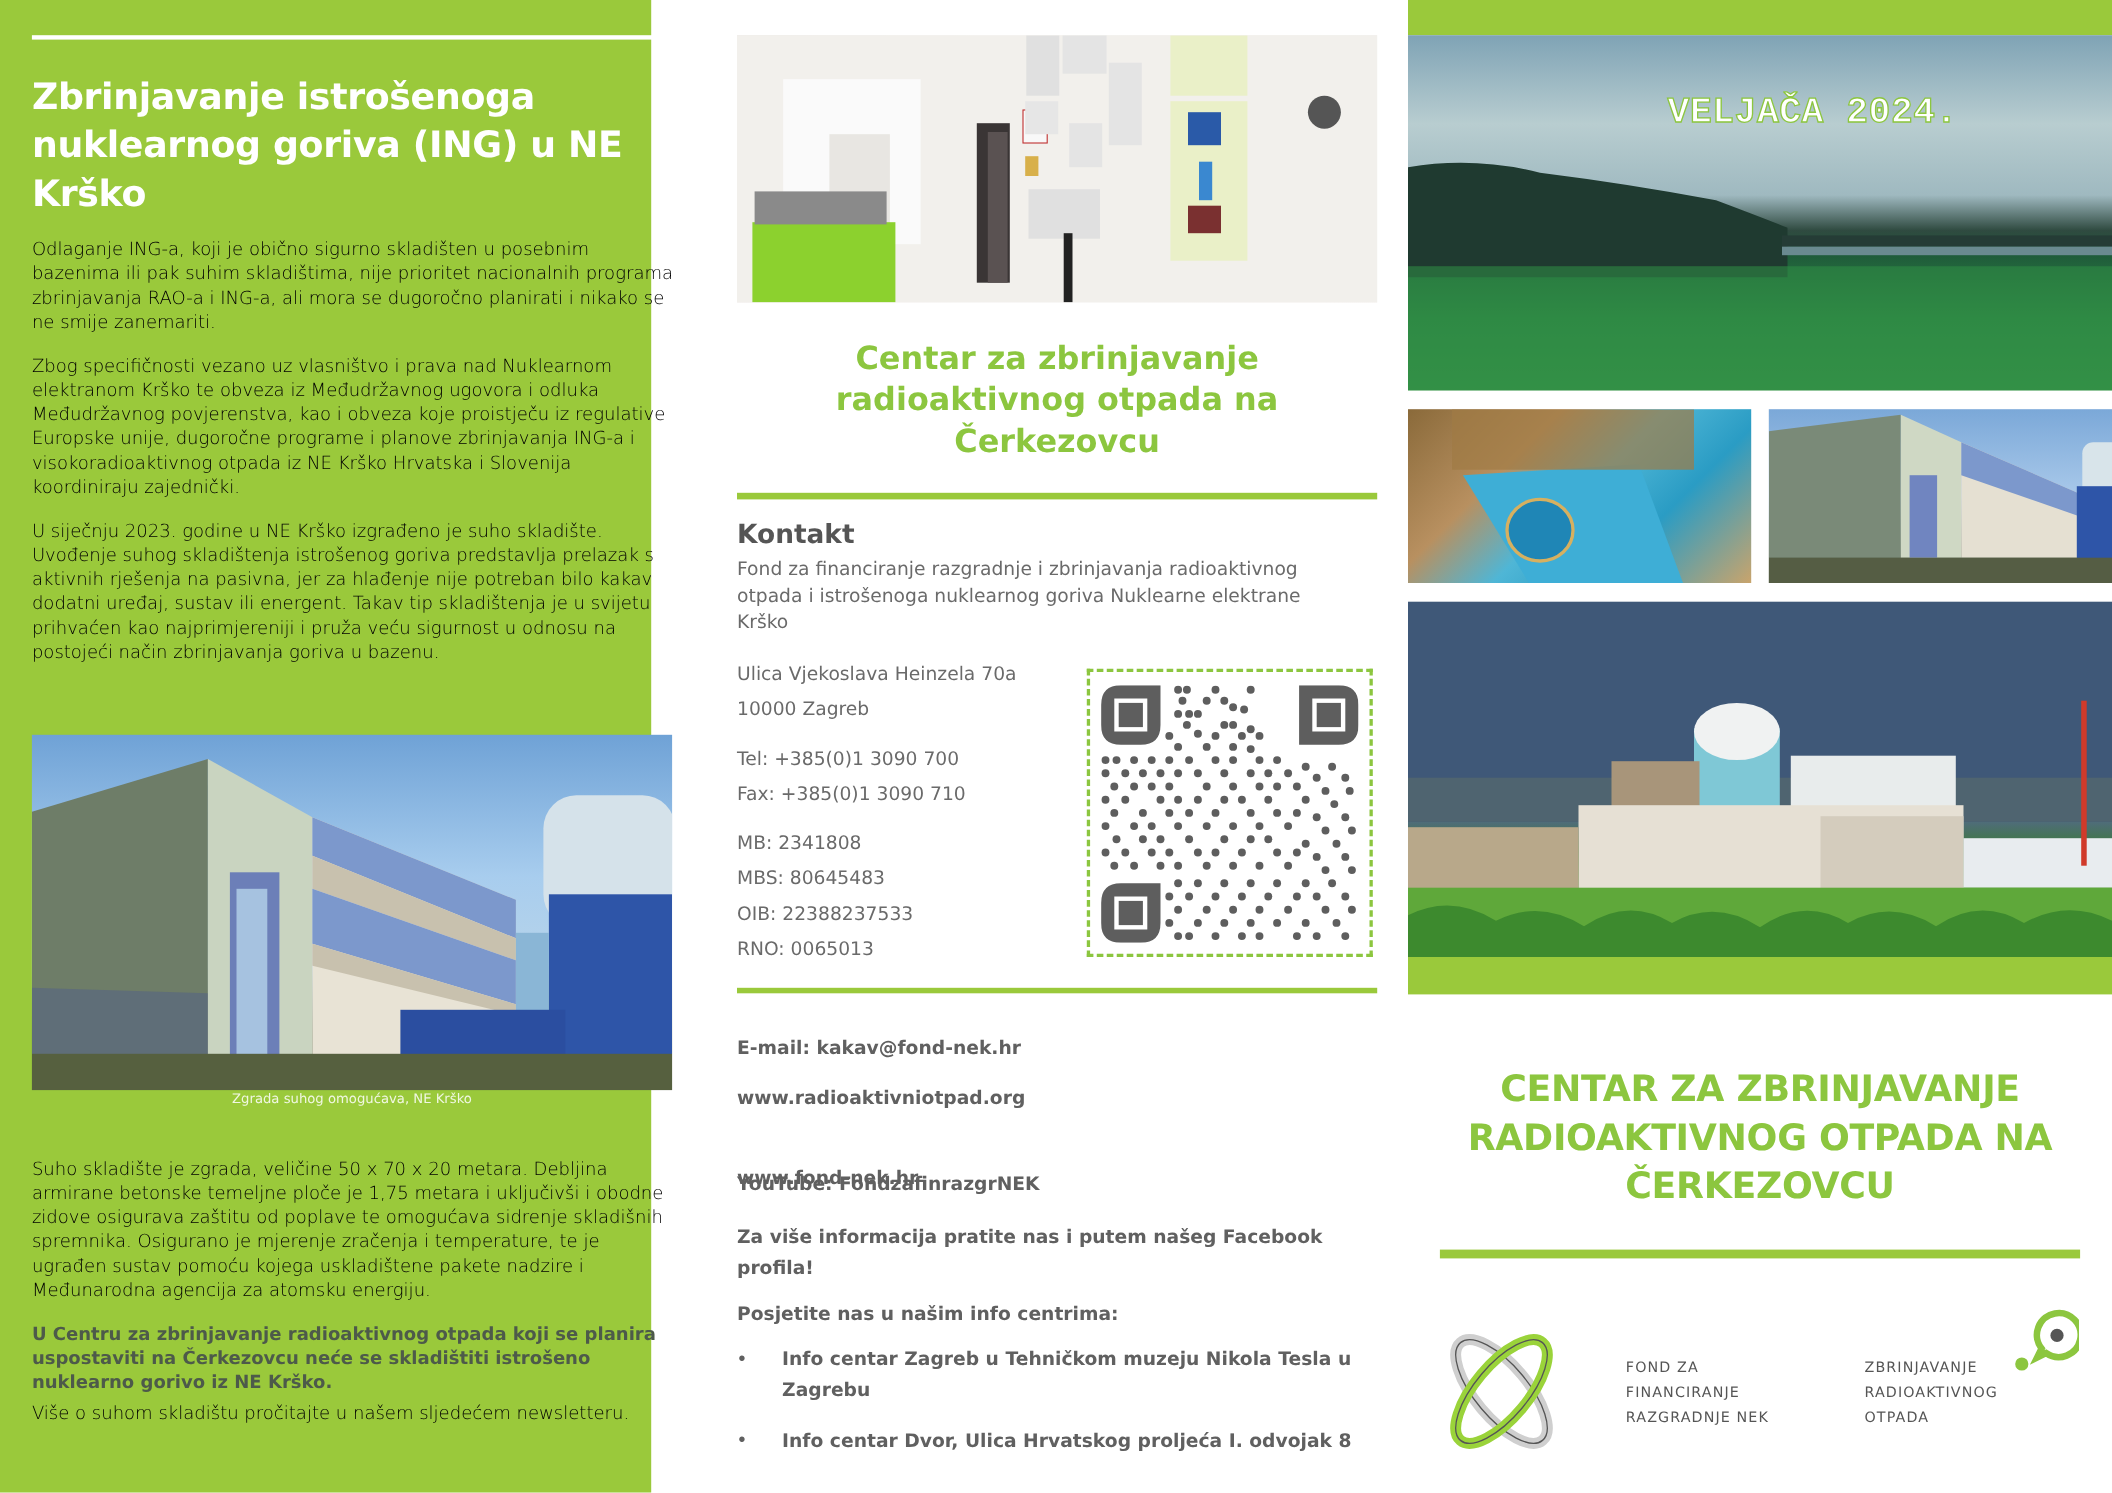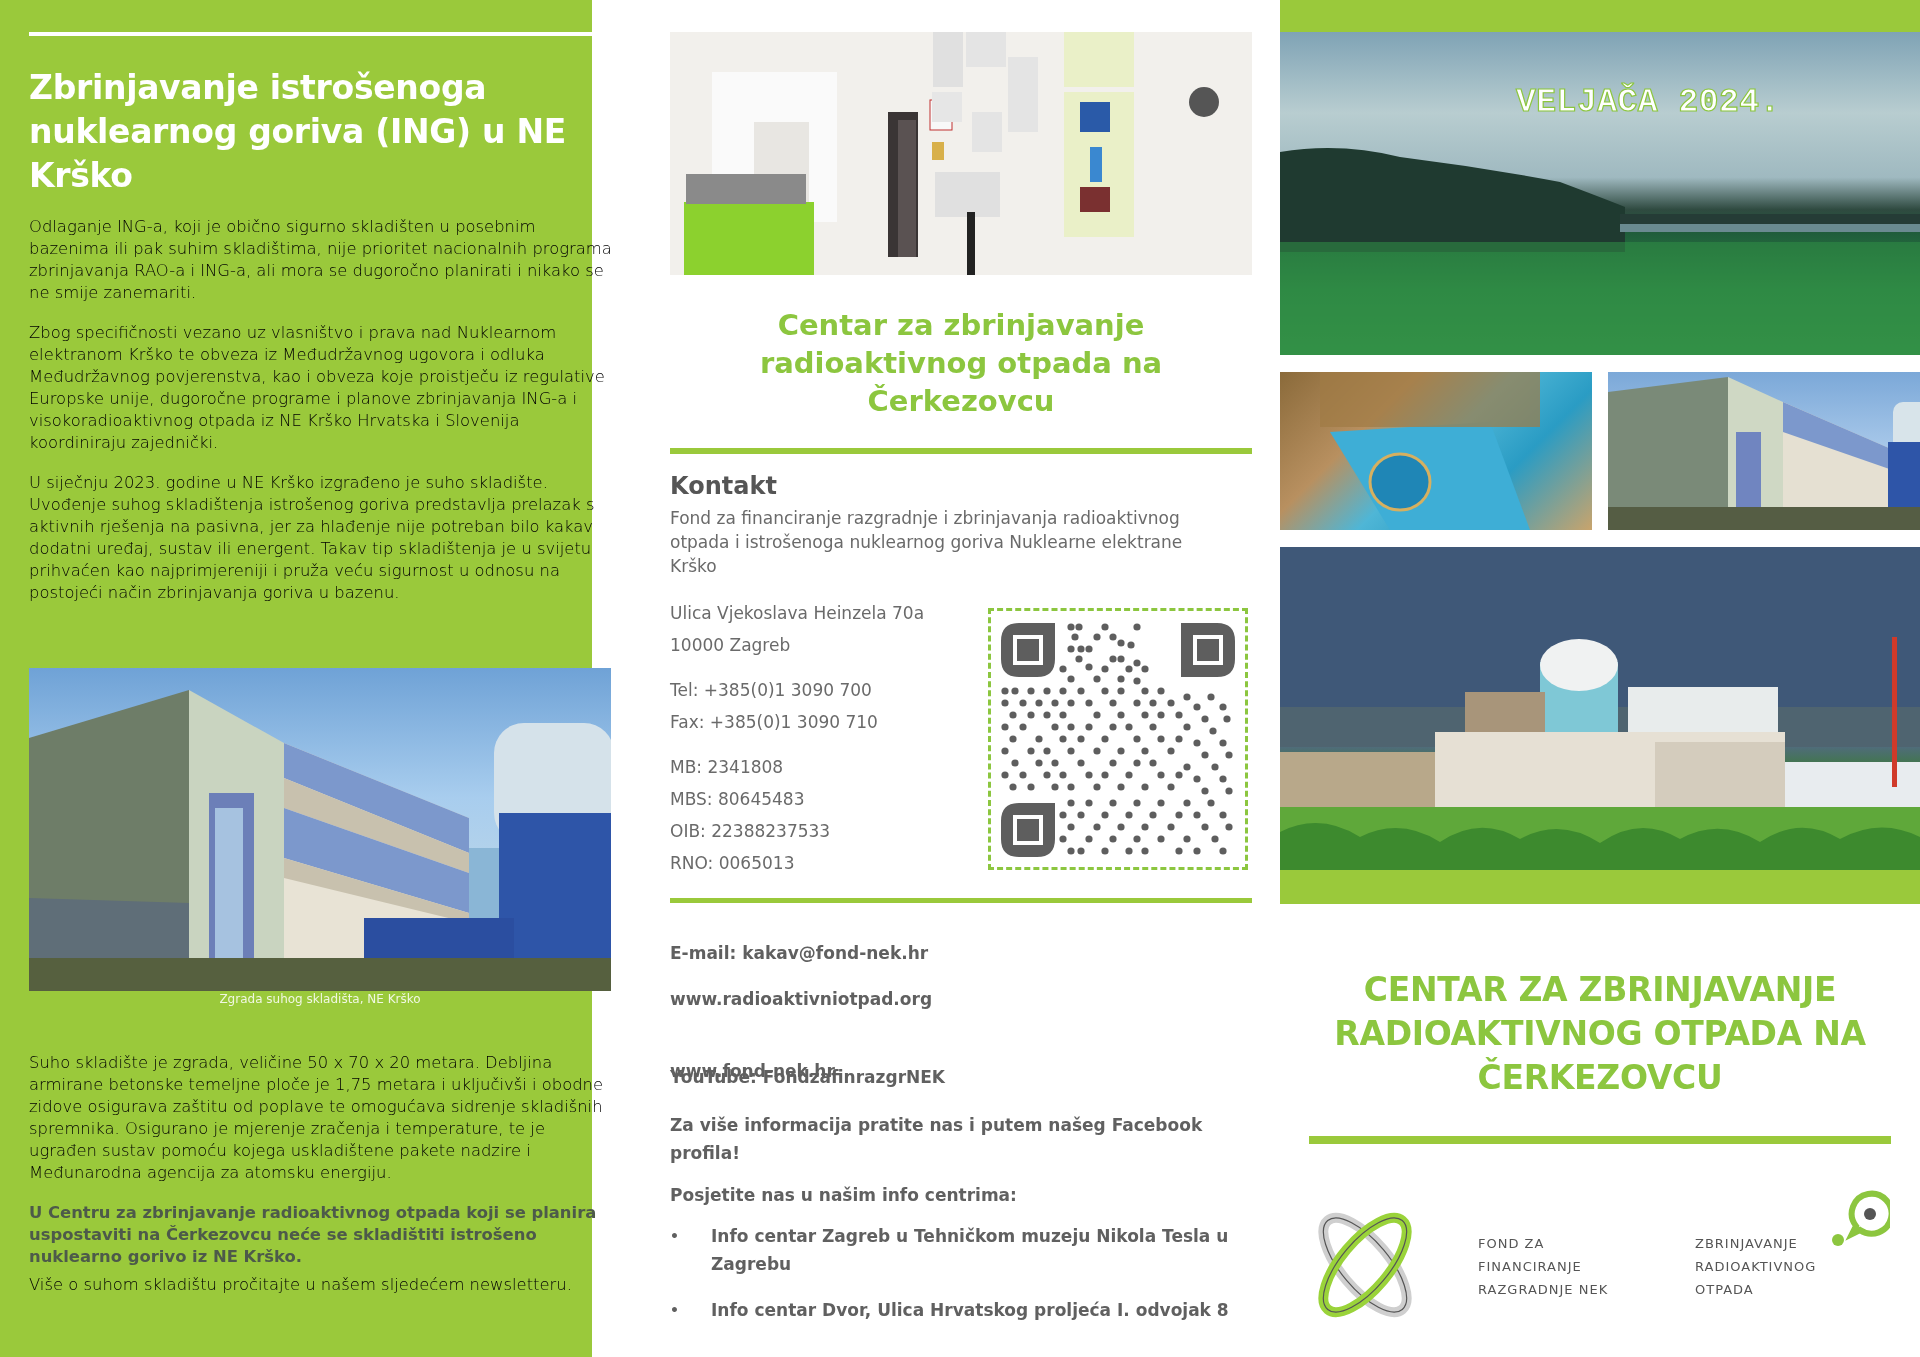--- a/index.html
+++ b/index.html
@@ -122,21 +122,21 @@
       <polygon points="255,110 440,185 440,205 255,140" fill="#c8c1ae"></polygon>
       <polygon points="255,140 440,205 440,245 255,190" fill="#7c98cc"></polygon>
       <polygon points="255,190 440,245 440,255 255,210" fill="#c8c1ae"></polygon>
       <rect x="465" y="55" width="120" height="120" rx="30" fill="#d5e2ea"></rect>
       <rect x="470" y="145" width="112" height="150" fill="#2e55a8"></rect>
       <rect x="440" y="180" width="30" height="110" fill="#8ab6d6"></rect>
       <rect x="335" y="250" width="150" height="45" fill="#2b4ea0"></rect>
       <rect x="0" y="290" width="582" height="33" fill="#56603f"></rect>
     </svg>
   </div>
-  <div class="caption">Zgrada suhog skladišta, NE Krško</div>
+  <div class="caption">Zgrada suhog omogućava, NE Krško</div>
 
   <p class="para" style="top:1052px;">Suho skladište je zgrada, veličine 50 x 70 x 20 metara. Debljina armirane betonske temeljne ploče je 1,75 metara i uključivši i obodne zidove osigurava zaštitu od poplave te omogućava sidrenje skladišnih spremnika. Osigurano je mjerenje zračenja i temperature, te je ugrađen sustav pomoću kojega uskladištene pakete nadzire i Međunarodna agencija za atomsku energiju.</p>
   <p class="para bold" style="top:1202px;">U Centru za zbrinjavanje radioaktivnog otpada koji se planira uspostaviti na Čerkezovcu neće se skladištiti istrošeno nuklearno gorivo iz NE Krško.</p>
   <p class="para" style="top:1274px;">Više o suhom skladištu pročitajte u našem sljedećem newsletteru.</p>
 </section>
 
 <section class="mid">
   <div class="photo">
     <svg width="582" height="243" viewBox="0 0 582 243">
       <rect x="0" y="0" width="582" height="243" fill="#f2f0ec"></rect>

